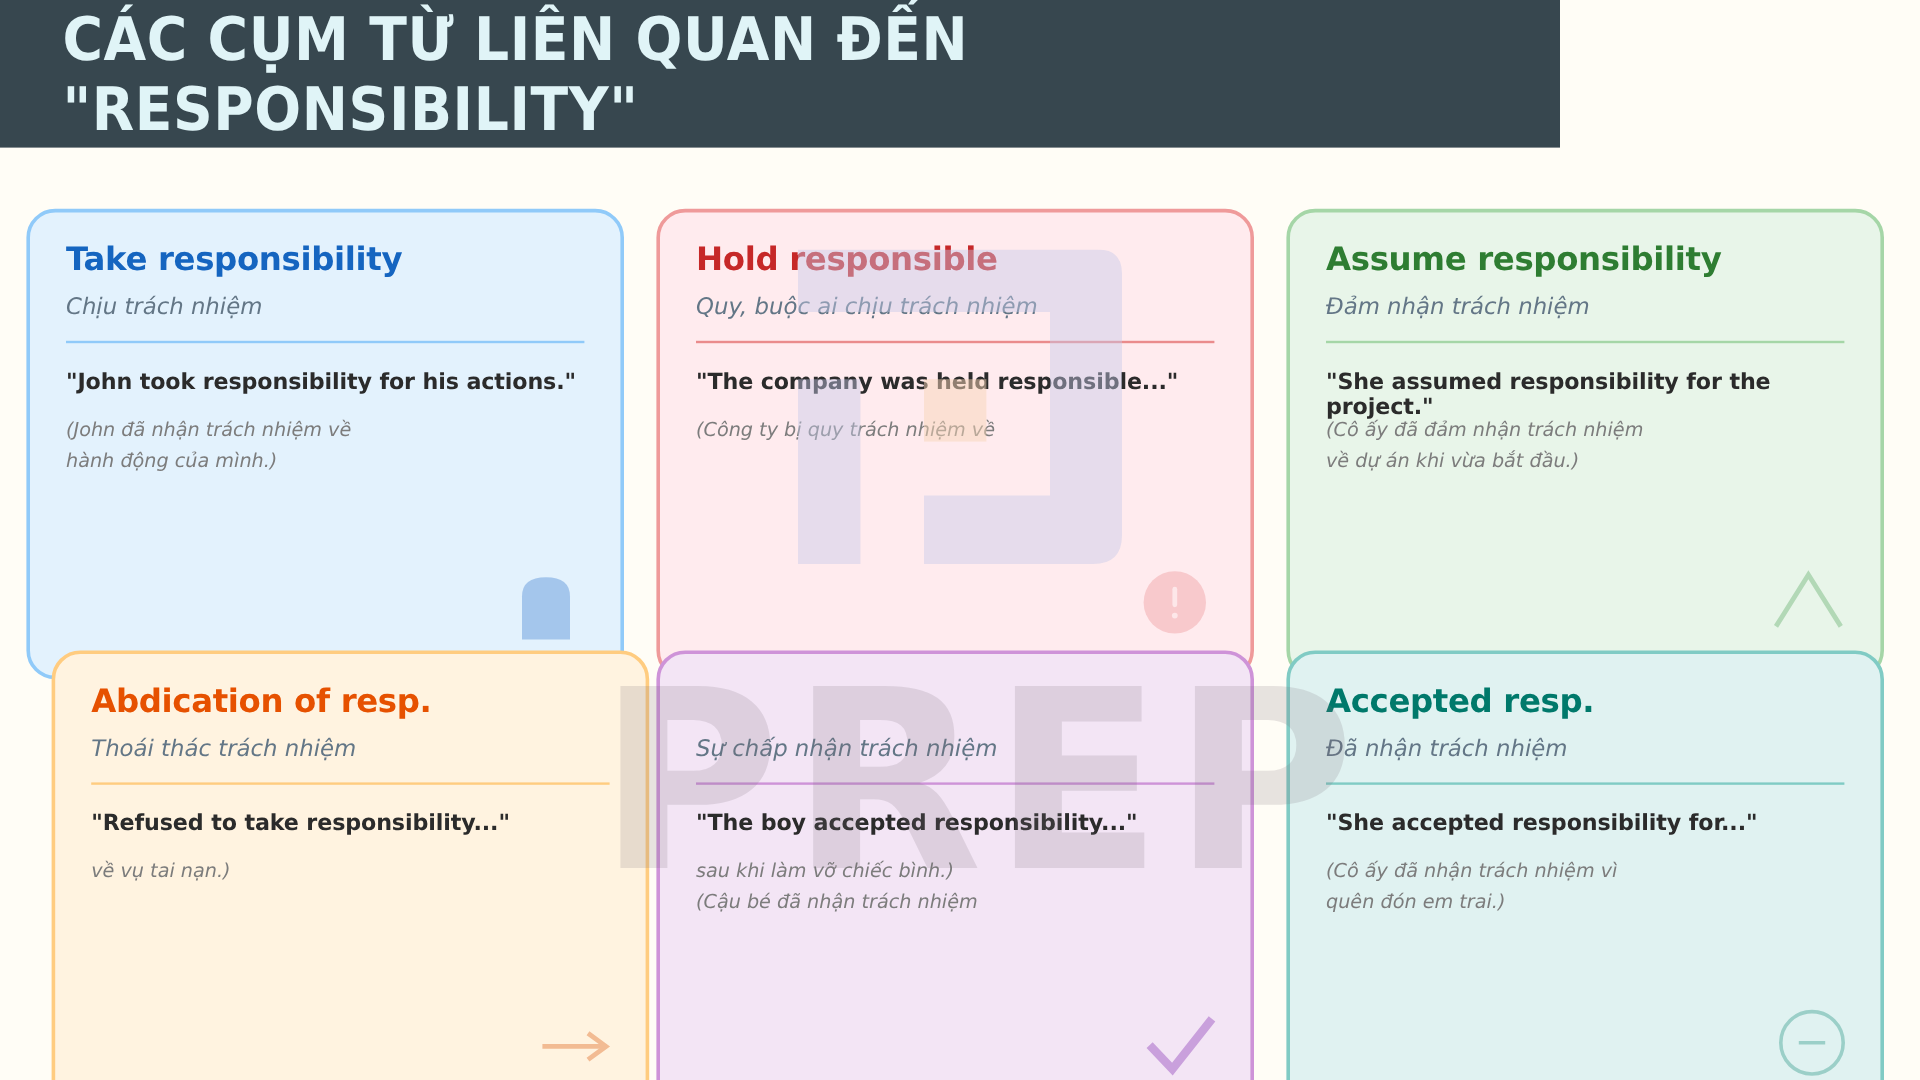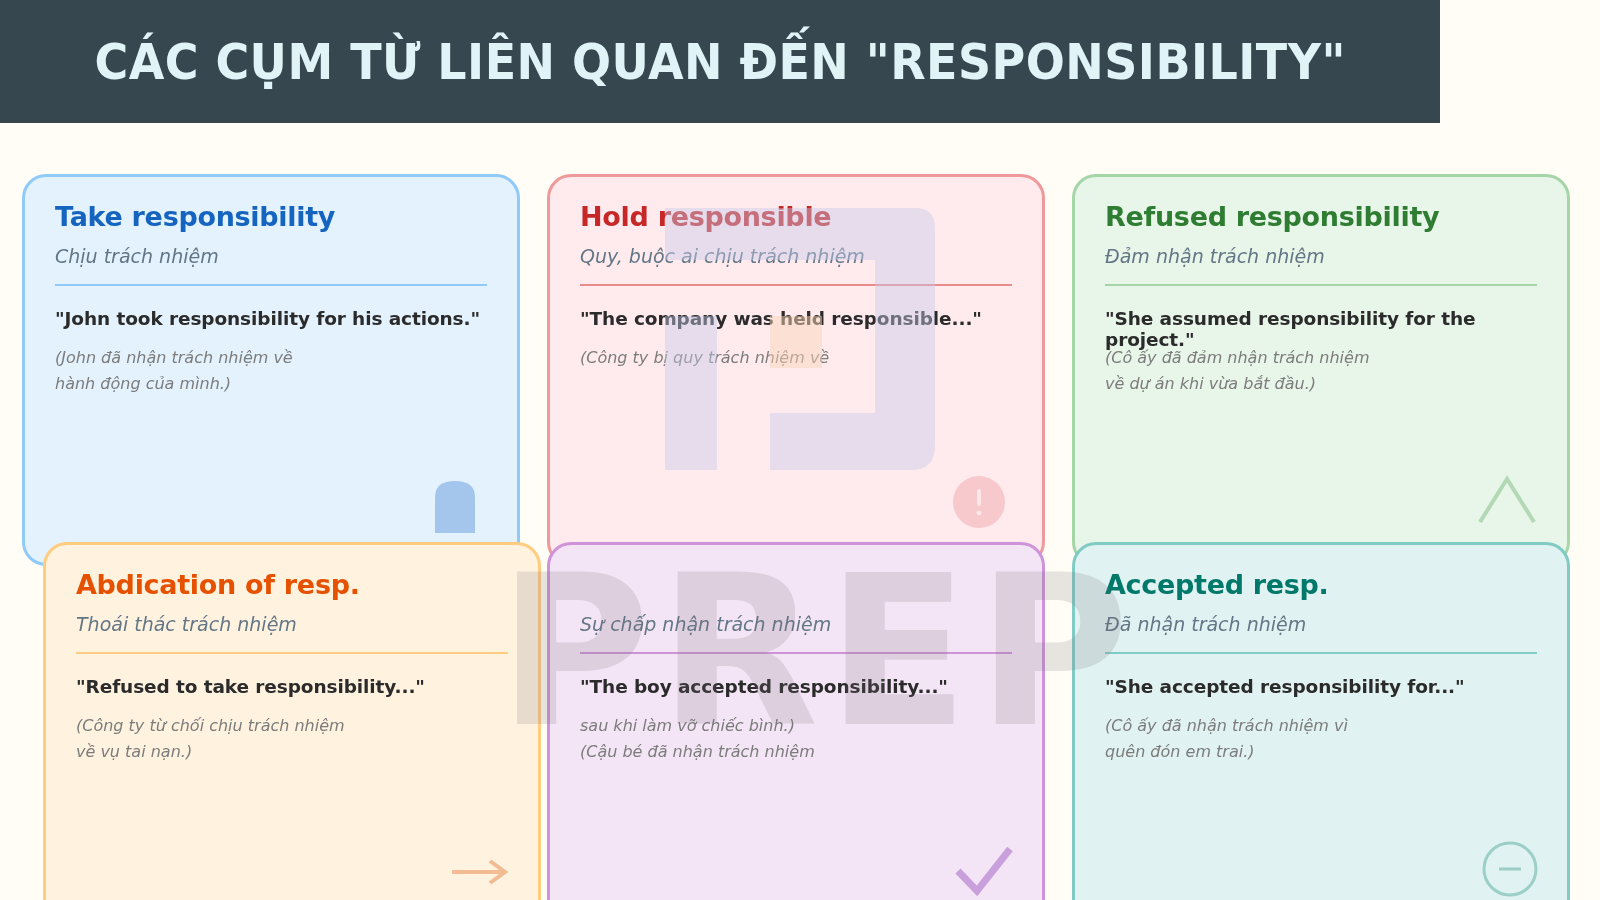--- a/index.html
+++ b/index.html
@@ -2,21 +2,21 @@
 <html><head>
   <meta charset="utf-8">
   <style>
     html, body { margin:0; padding:0; }
     body {
       width:1600px; height:900px; overflow:hidden; position:relative;
       background:#fffdf6;
       font-family:"DejaVu Sans", "Liberation Sans", sans-serif;
     }
     .header {
-      position:absolute; left:0; top:0; width:1440px; height:123px;
+      position:absolute; left:0; top:0; width:1300px; height:123px;
       background:#37474f;
       display:flex; align-items:center; justify-content:center;
     }
     .header h1 {
       margin:0; color:#e0f4f7; font-size:50px; font-weight:bold;
       letter-spacing:0.5px; transform:scaleX(0.92);
       font-family:"DejaVu Sans", sans-serif;
     }
     .card {
       position:absolute; width:498px; height:392px; box-sizing:border-box;
@@ -73,40 +73,39 @@
     <div>(Công ty bị quy trách nhiệm về</div>
   </div>
   <svg class="icon" style="right:36px; bottom:34px; width:54px; height:54px;" viewBox="0 0 54 54">
     <circle cx="27" cy="27" r="26" fill="#f8c9cc"></circle>
     <rect x="25" y="14" width="4" height="17" rx="2" fill="#fde7e9"></rect>
     <circle cx="27" cy="38" r="2.4" fill="#fde7e9"></circle>
   </svg>
 </div>
 
 <div class="card c-green" style="left:1072px; top:174px;">
-  <div class="title" style="color:#2e7d32;">Refused responsibility</div>
+  <div class="title" style="color:#2e7d32;">Assume responsibility</div>
   <div class="subtitle">Đảm nhận trách nhiệm</div>
   <div class="divider" style="background:#a5d6a7;"></div>
   <div class="example">"She assumed responsibility for the project."</div>
   <div class="translation">
     <div>(Cô ấy đã đảm nhận trách nhiệm</div>
     <div>về dự án khi vừa bắt đầu.)</div>
   </div>
   <svg class="icon" style="right:30px; bottom:38px; width:60px; height:50px;" viewBox="0 0 60 50">
     <polyline points="3,47 30,4 57,47" fill="none" stroke="#b2d8b6" stroke-width="4"></polyline>
   </svg>
 </div>
 
 <div class="card c-orange" style="left:22px; top:542px;">
   <div class="title" style="color:#e65100;">Abdication of resp.</div>
   <div class="subtitle">Thoái thác trách nhiệm</div>
   <div class="divider" style="background:#ffcc80;"></div>
   <div class="example">"Refused to take responsibility..."</div>
   <div class="translation">
-    <div>(Công ty từ chối chịu trách nhiệm</div>
     <div>về vụ tai nạn.)</div>
   </div>
   <svg class="icon" style="right:28px; bottom:44px; width:60px; height:30px;" viewBox="0 0 60 30">
     <line x1="2" y1="15" x2="54" y2="15" stroke="#f2bb93" stroke-width="4"></line>
     <polyline points="40,4 55,15 40,26" fill="none" stroke="#f2bb93" stroke-width="4"></polyline>
   </svg>
 </div>
 
 <div class="card c-purple" style="left:547px; top:542px;">
   <div class="subtitle">Sự chấp nhận trách nhiệm</div>

